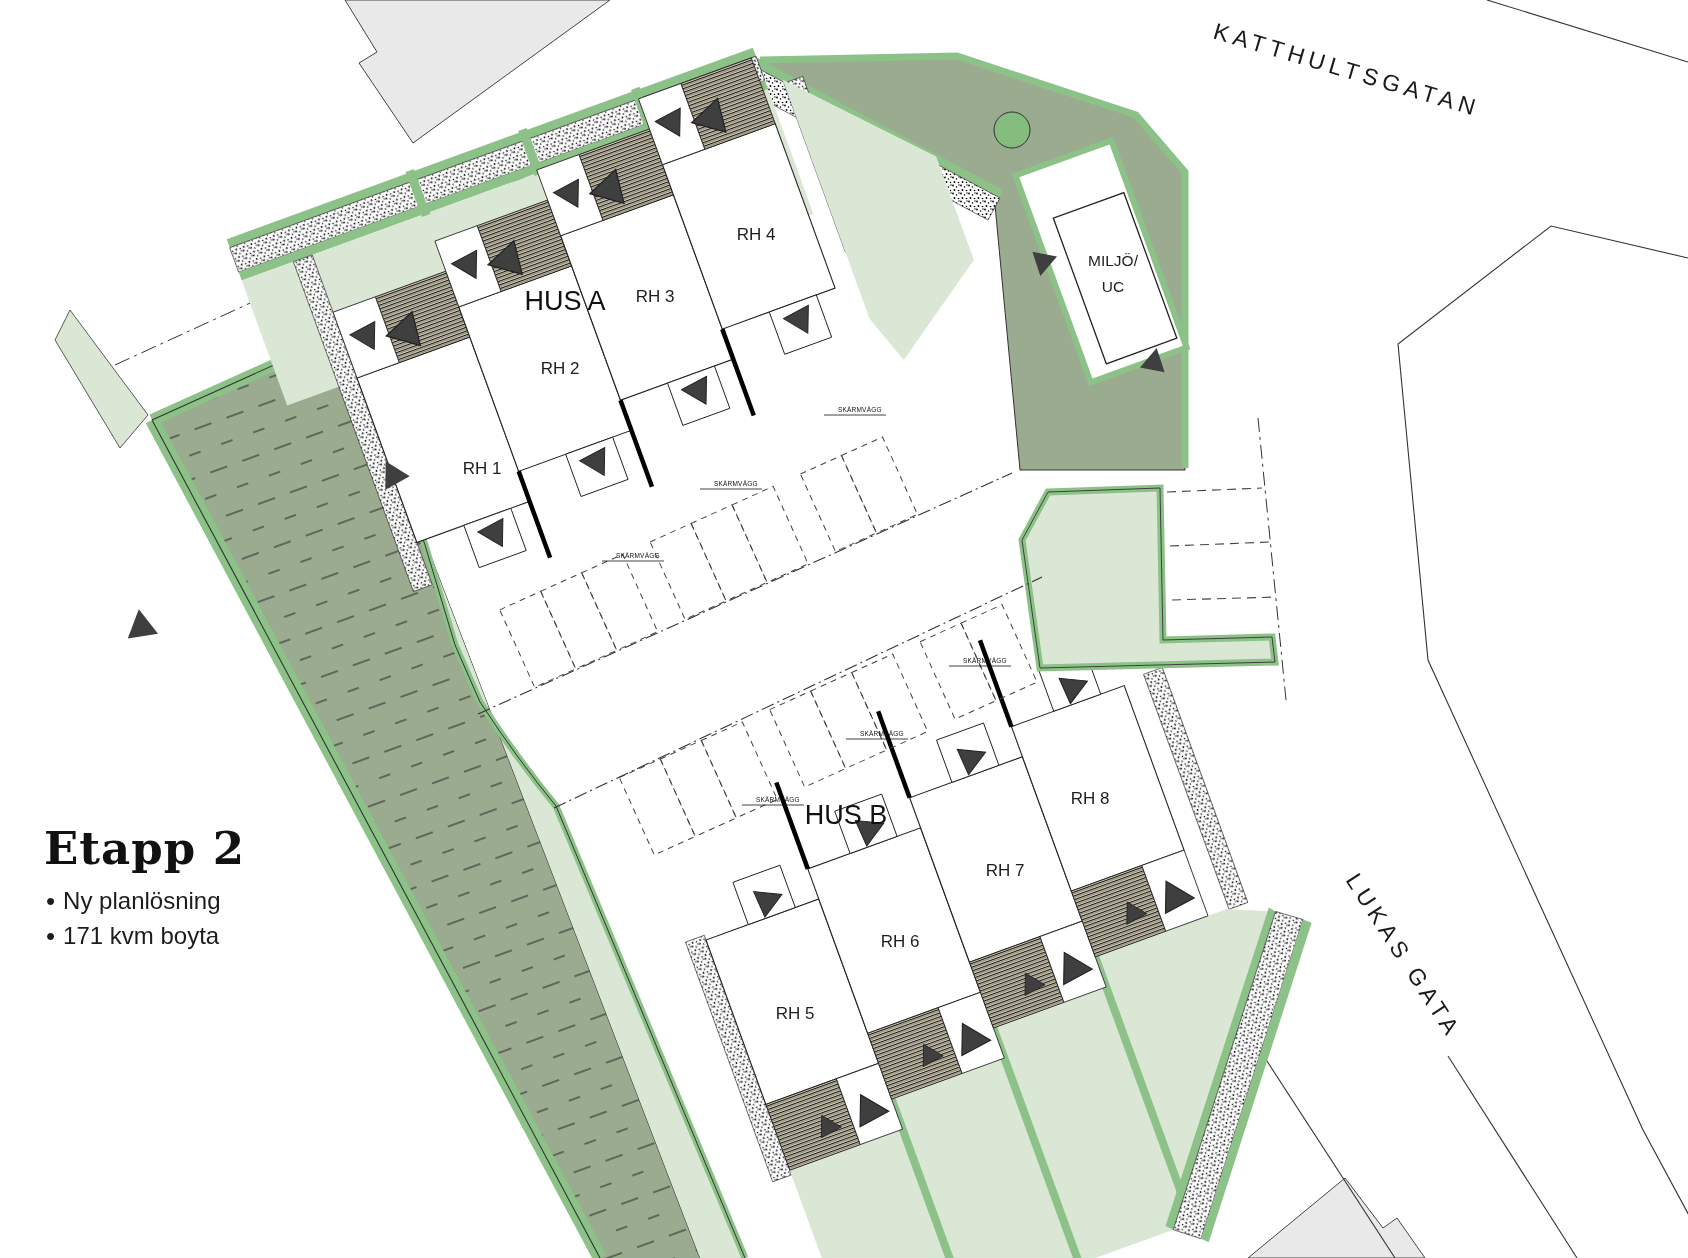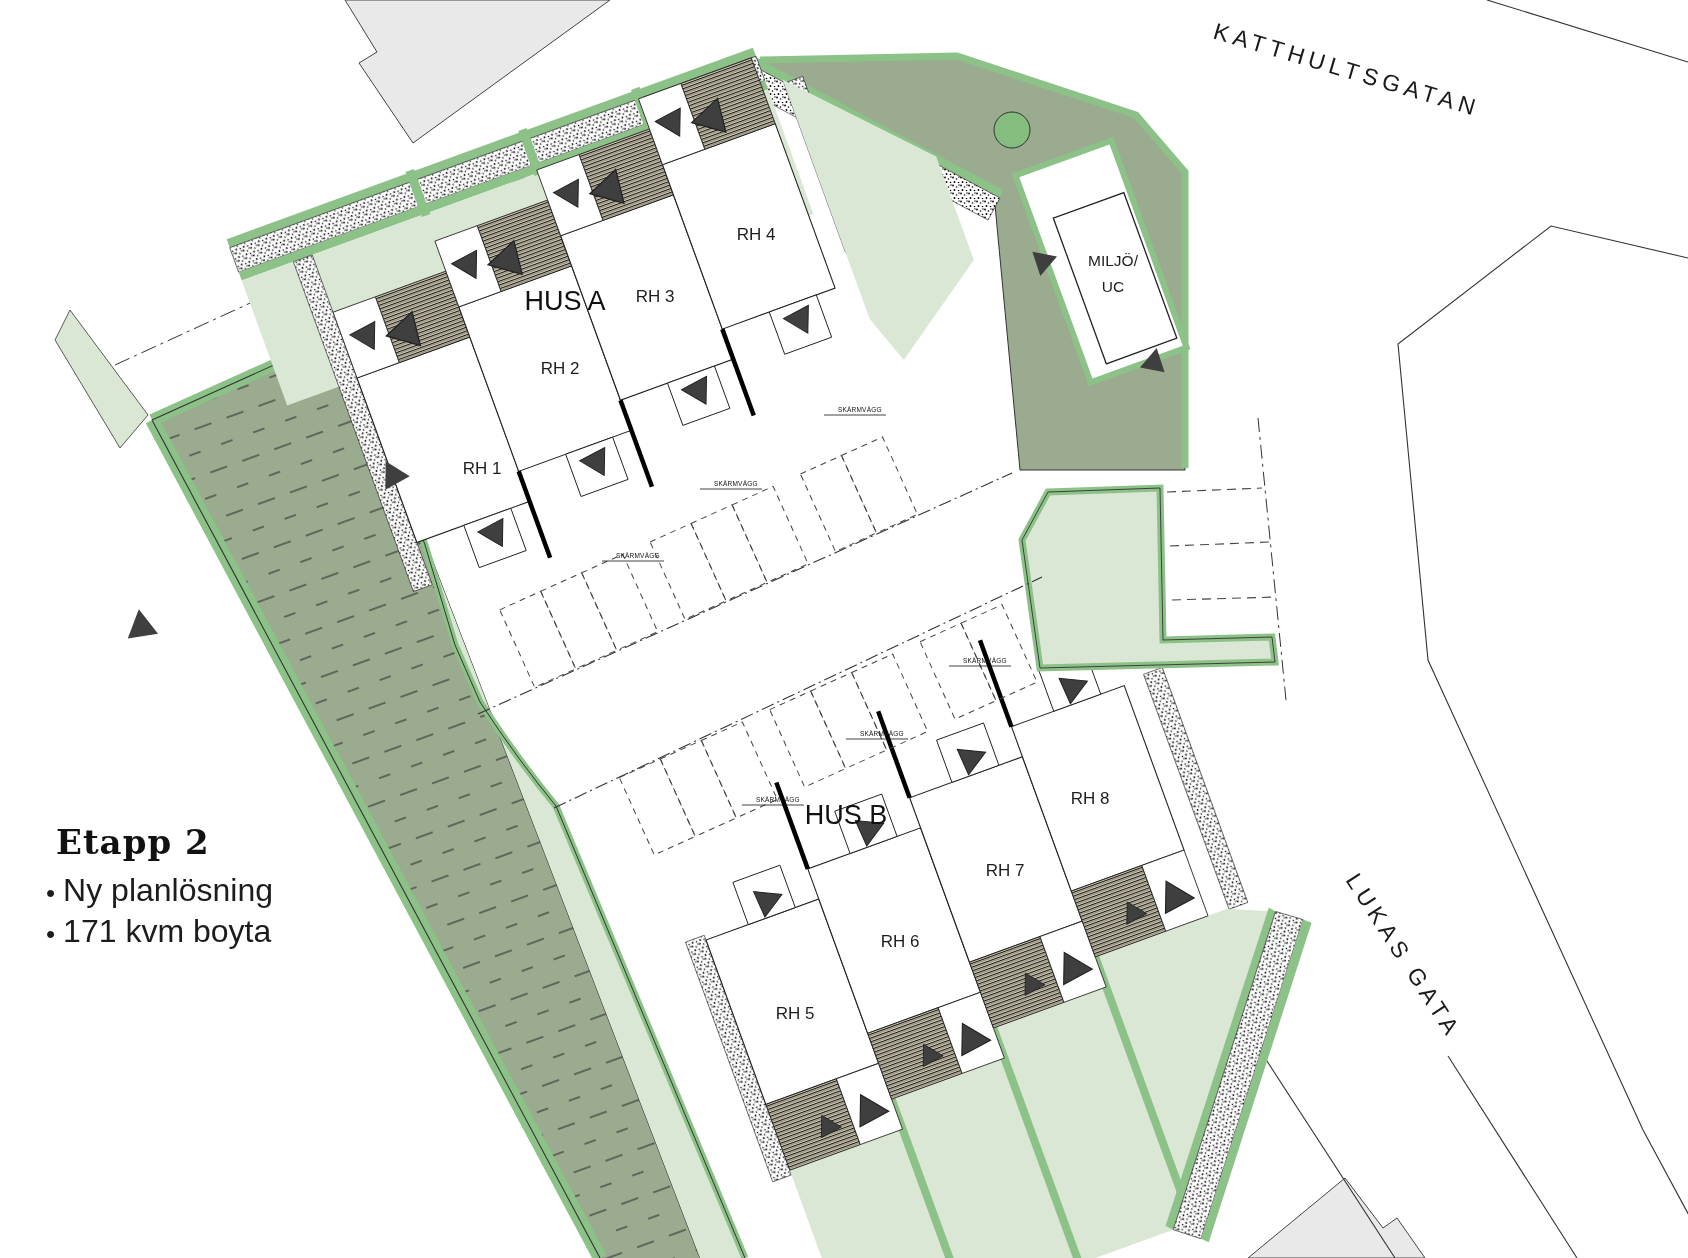--- a/index.html
+++ b/index.html
@@ -5,23 +5,23 @@
   html,body{margin:0;padding:0;background:#fff;}
   #stage{position:relative;width:1688px;height:1258px;background:#ffffff;overflow:hidden;
          font-family:"Liberation Sans",sans-serif;}
   svg text{user-select:none;}
   .rh{font-size:17px;fill:#1d1d1d;}
   .hus{font-size:27px;fill:#111;}
   .street{font-size:23px;letter-spacing:5px;fill:#1a1a1a;}
   .tiny{font-size:6.5px;letter-spacing:.2px;fill:#111;}
   .miljo{font-size:15.5px;fill:#1d1d1d;}
   #legend{position:absolute;left:44px;top:822px;color:#111;}
-  #legend .title{font-family:"DejaVu Serif","Liberation Serif",serif;font-size:34px;font-weight:600;letter-spacing:1px;margin-left:12px;}
+  #legend .title{font-family:"DejaVu Serif","Liberation Serif",serif;font-size:45px;font-weight:600;letter-spacing:1px;}
   #legend ul{list-style:none;margin:10px 0 0 2px;padding:0;font-family:"Liberation Sans",sans-serif;
-             font-size:32px;font-weight:300;color:#1c1c1c;}
+             font-size:24px;font-weight:300;color:#1c1c1c;}
   #legend li{margin:4px 0;}
   #legend li::before{content:"\2022";font-size:26px;margin-right:8px;position:relative;top:1px;}
 </style>
 </head>
 <body>
 
 <div id="stage">
 <svg width="1688" height="1258" viewBox="0 0 1688 1258">
   <defs>
     <pattern id="stip" width="8" height="8" patternUnits="userSpaceOnUse">

